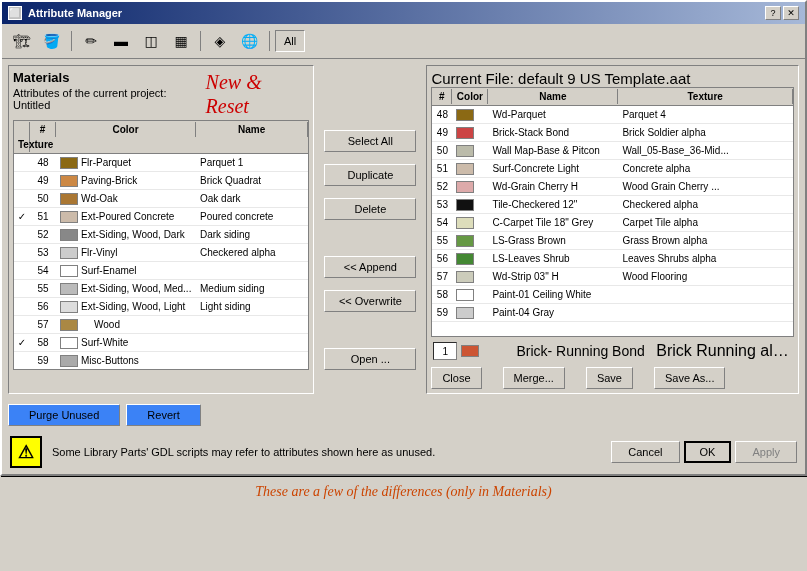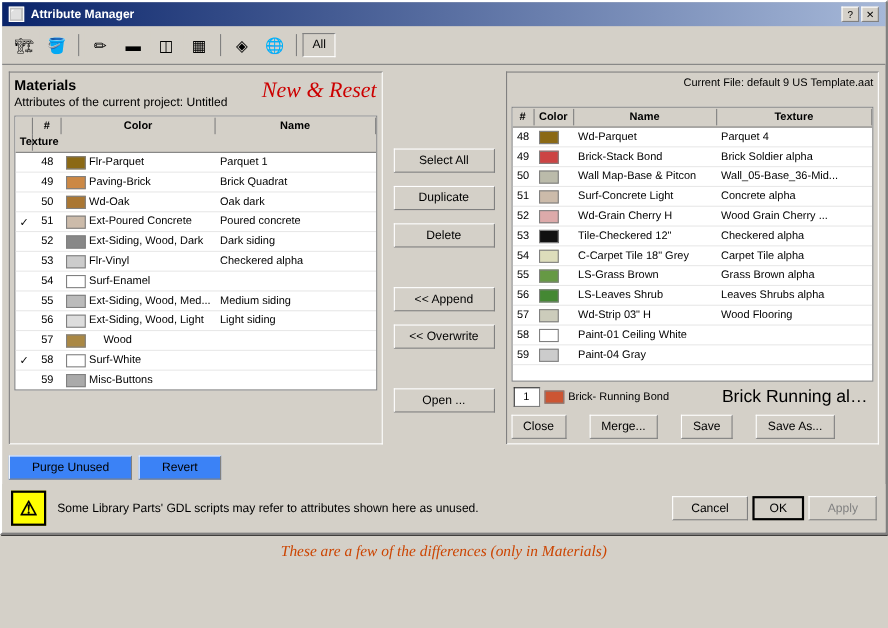--- a/index.html
+++ b/index.html
@@ -192,23 +192,23 @@
     }
     .right-panel {
       flex: 1;
       border: 1px solid #808080;
       border-right-color: #fff;
       border-bottom-color: #fff;
       background: #d4d0c8;
       padding: 4px;
     }
     .right-panel-title {
-      font-size: 10px;
-      text-align: right;
-      margin-bottom: 16px;
+      font-size: 15px;
+      text-align: left;
+      margin-bottom: 0;
     }
     .right-table-header {
       display: grid;
       grid-template-columns: 20px 36px 130px 1fr;
       background: #d4d0c8;
       border-bottom: 1px solid #808080;
       padding: 1px 0;
     }
     .right-table-container {
       border: 1px solid #808080;
@@ -592,21 +592,21 @@
     </div>
     <div class="table-cell">Paint-04 Gray</div>
     <div class="table-cell"></div>
   </div>
           </div>
       </div>
 
       <div class="right-bottom-row">
         <div class="page-num">1</div>
         <div class="color-swatch" style="background: #cc5533;"></div>
-        <span style="font-size:10px; flex:1; overflow:hidden; text-overflow:ellipsis; white-space:nowrap;">Brick- Running Bond</span>
+        <span style="font-size:14px; flex:1; overflow:hidden; text-overflow:ellipsis; white-space:nowrap;margin-left:33px;">Brick- Running Bond</span>
         <span style="font-size:16px; flex:1; overflow:hidden; text-overflow:ellipsis; white-space:nowrap;">Brick Running alpha</span>
       </div>
 
       <div style="display:flex; gap:21px; margin-top:4px;">
         <div class="mid-btn">Close</div>
         <div class="mid-btn">Merge...</div>
         <div class="mid-btn">Save</div>
         <div class="mid-btn">Save As...</div>
       </div>
     </div>

